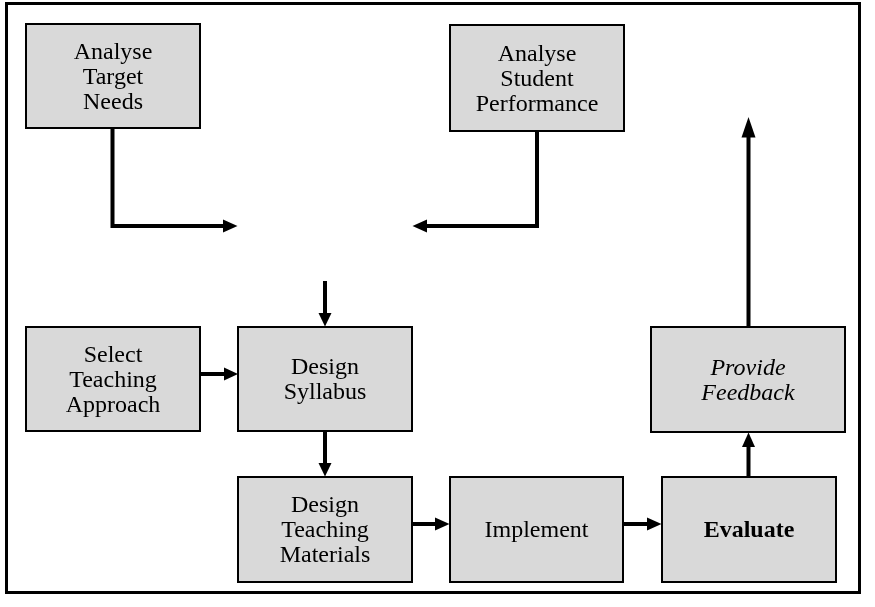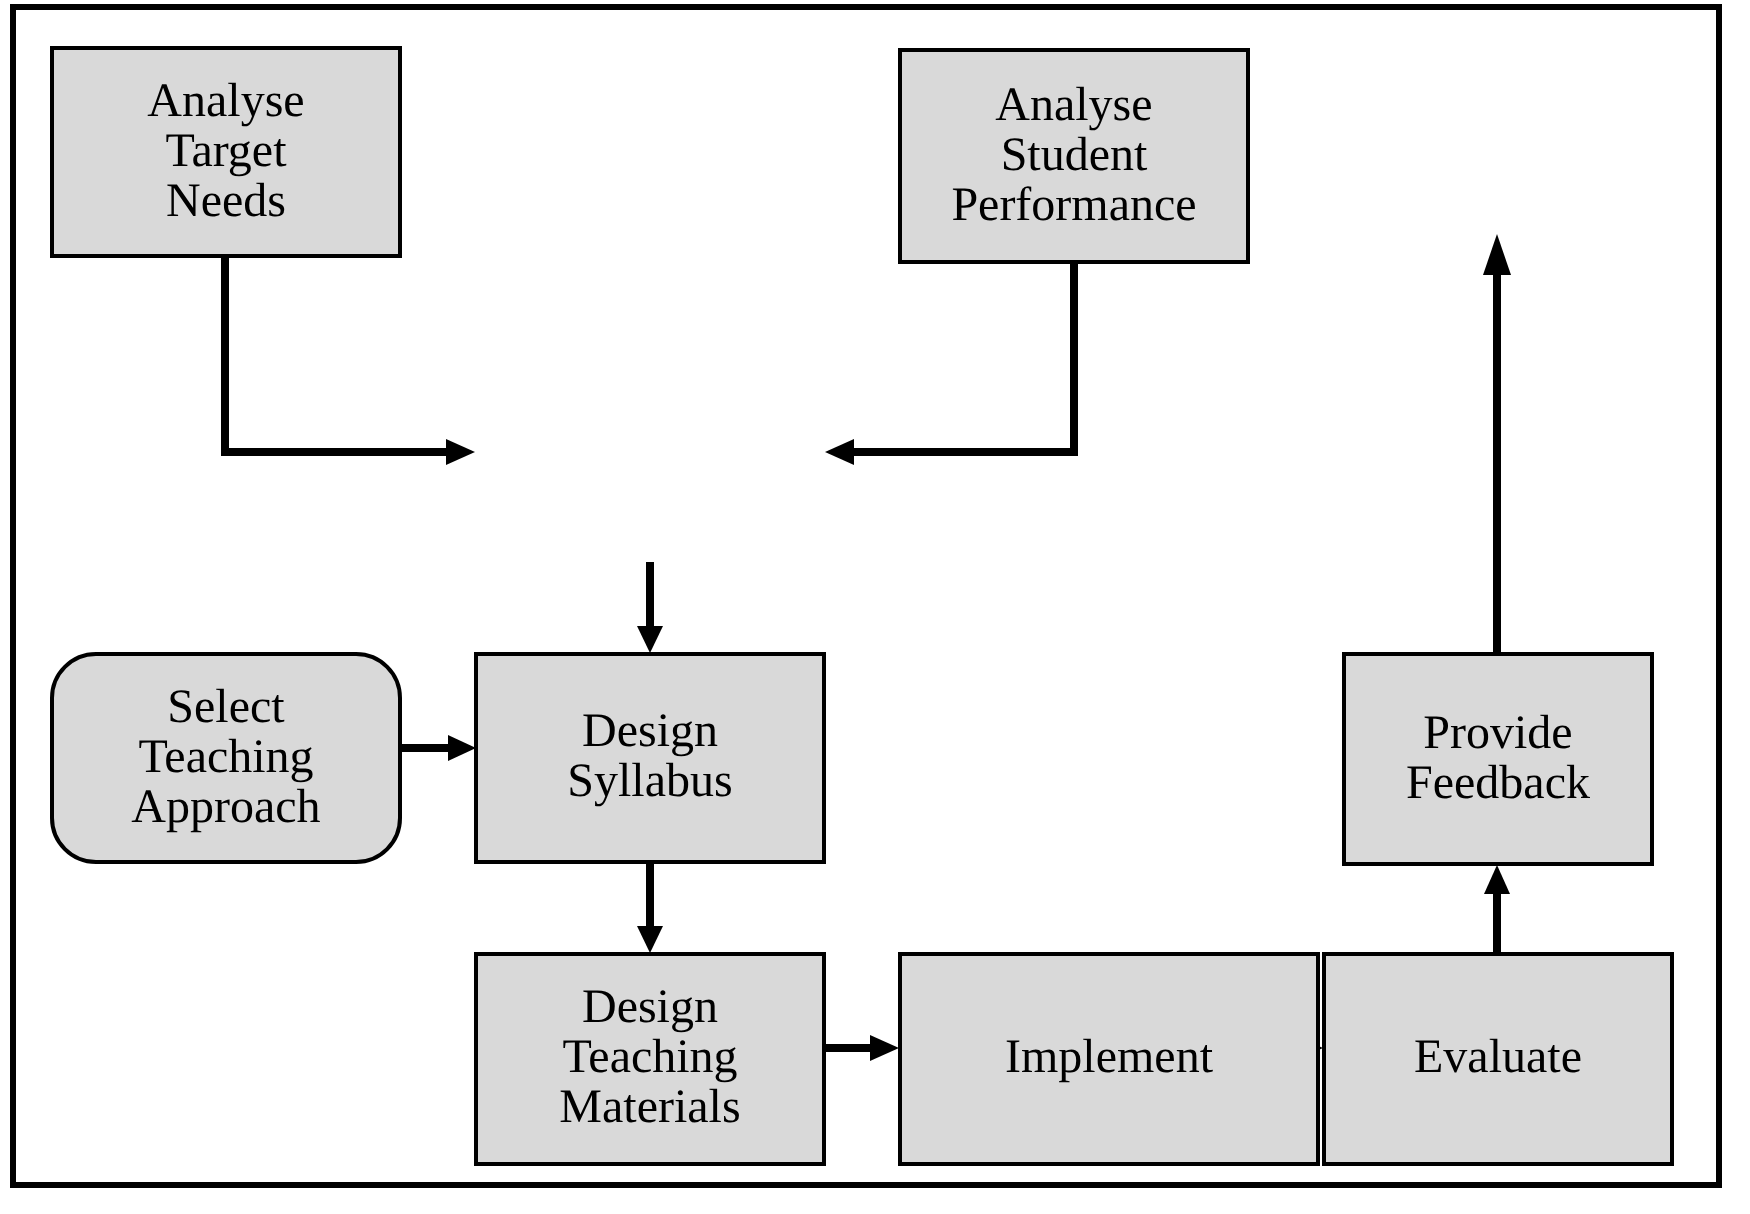--- a/index.html
+++ b/index.html
@@ -54,26 +54,26 @@
   }
   .node .label {
     white-space: pre-line;
     font-size: 24px;
     line-height: 25px;
   }
   
   .n-atn  { left: 25px;  top: 23px;  width: 176px; height: 106px; }
   .n-asp  { left: 449px; top: 24px;  width: 176px; height: 108px; }
   .n-so   { left: 237px; top: 173px; width: 176px; height: 108px; }
-  .n-sta  { left: 25px;  top: 326px; width: 176px; height: 106px; border-radius: 23px; }
+  .n-sta  { left: 25px;  top: 326px; width: 176px; height: 106px; }
   .n-ds   { left: 237px; top: 326px; width: 176px; height: 106px; }
   .n-dtm  { left: 237px; top: 476px; width: 176px; height: 107px; }
-  .n-impl { left: 449px; top: 476px; width: 211px; height: 107px; }
-  .n-eval { left: 661px; top: 476px; width: 176px; height: 107px; }
-  .n-pf   { left: 671px; top: 326px; width: 156px; height: 107px; }
+  .n-impl { left: 449px; top: 476px; width: 175px; height: 107px; }
+  .n-eval { left: 661px; top: 476px; width: 176px; height: 107px; font-weight: bold; }
+  .n-pf   { left: 650px; top: 326px; width: 196px; height: 107px; font-style: italic; }
 </style>
 </head>
 <body>
 
 <div class="canvas">
 
   <div class="frame"></div>
 
   <svg class="arrows" viewBox="0 0 875 607" xmlns="http://www.w3.org/2000/svg">
 

